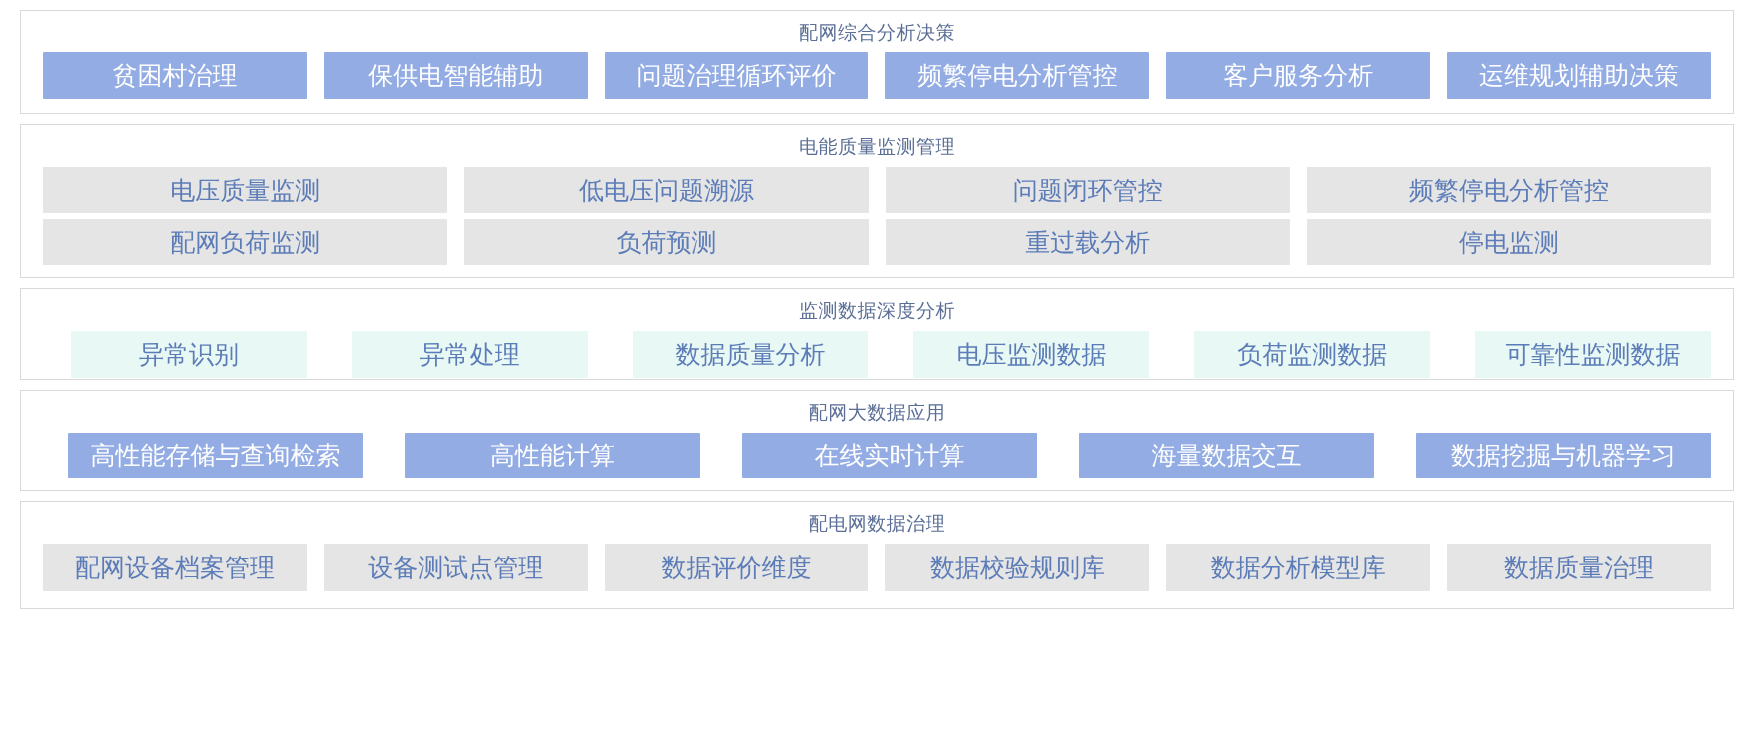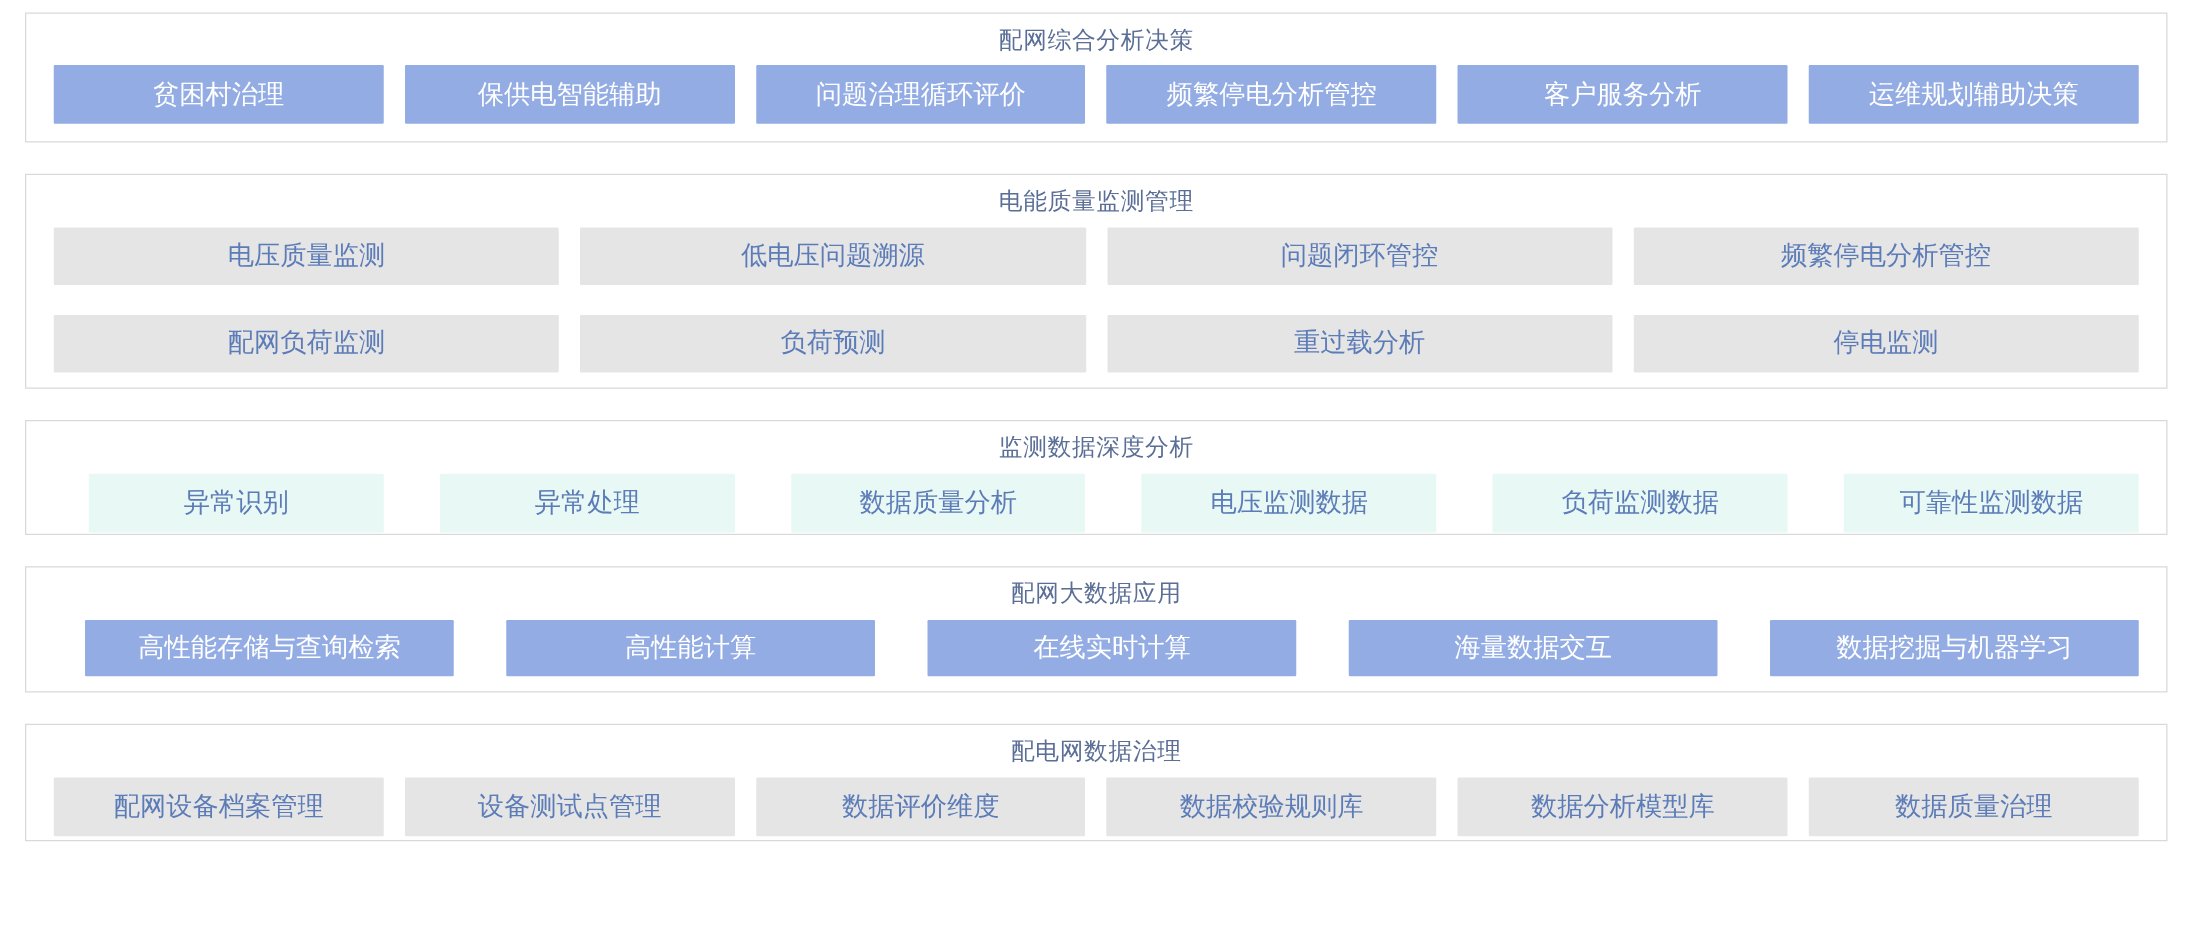--- a/index.html
+++ b/index.html
@@ -13,21 +13,21 @@
     font-family: "Liberation Sans", "DejaVu Sans", sans-serif;
     overflow: hidden;
   }
   .page {
     width: 1754px;
     height: 659px;
     box-sizing: border-box;
     padding: 10px 20px 14px 20px;
     display: flex;
     flex-direction: column;
-    gap: 25px;
+    gap: 10px;
   }
   .section {
     border: 1px solid #d9d9d9;
     background: #ffffff;
     box-sizing: border-box;
     padding: 8px 22px 12px 22px;
     display: flex;
     flex-direction: column;
   }
   .section-title {
@@ -37,30 +37,30 @@
     letter-spacing: 0.5px;
     line-height: 28px;
     margin-bottom: 6px;
     white-space: nowrap;
   }
   .row {
     display: flex;
     gap: 17px;
   }
   .row + .row {
-    margin-top: 24px;
+    margin-top: 6px;
     justify-content: space-between;
   }
   .tile {
     flex: 1 1 0;
     box-sizing: border-box;
     height: 47px;
     line-height: 47px;
     text-align: center;
-    font-size: 21px;
+    font-size: 25px;
     white-space: nowrap;
     overflow: hidden;
     text-overflow: ellipsis;
     border-radius: 1px;
   }
   
   .tile.solid {
     background: #93ace3;
     color: #ffffff;
   }
@@ -81,21 +81,21 @@
   
   #section-2 .tile { height: 46px; line-height: 46px; }
 
   
   #section-3 { padding-bottom: 1px; }
 
   
   #section-4 .tile { height: 45px; line-height: 45px; margin-left: 25px; }
 
   
-  #section-5 { padding-bottom: 3px; }
+  #section-5 { padding-bottom: 17px; }
 </style>
 </head>
 <body>
 
 <div class="page">
 
   <div class="section" id="section-1">
     <div class="section-title">配网综合分析决策</div>
     <div class="row">
       <div class="tile solid">贫困村治理</div>

